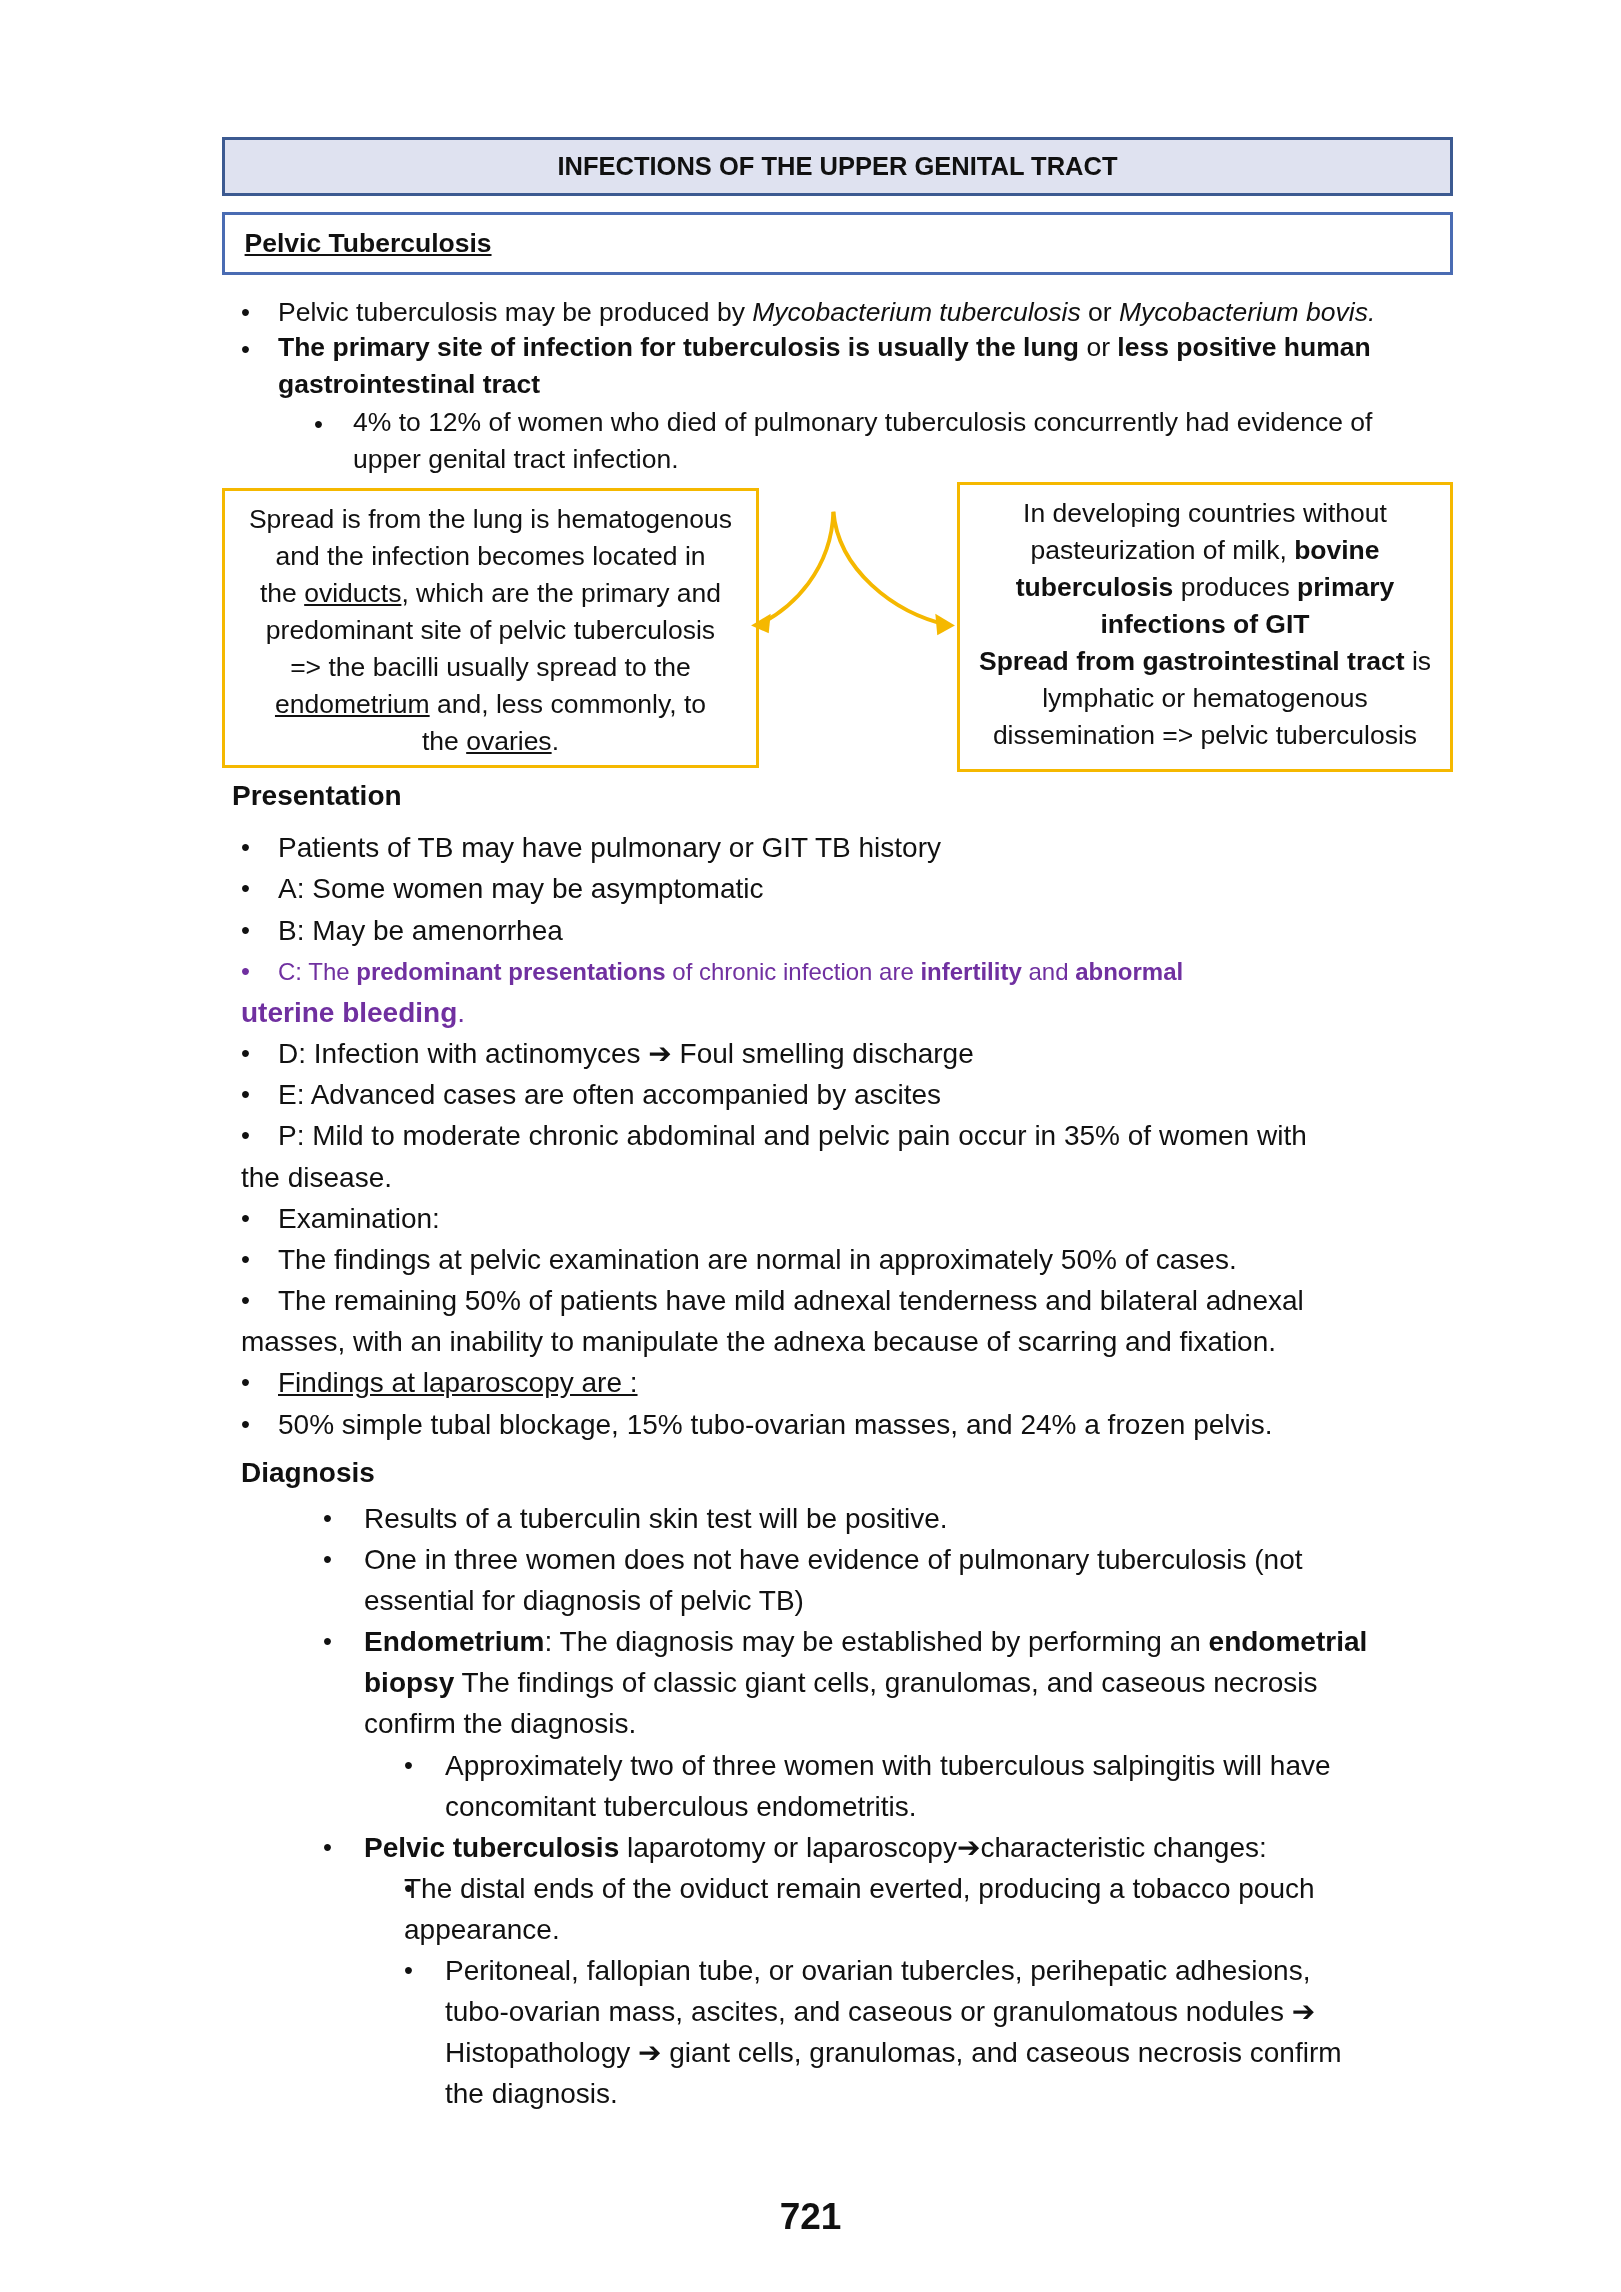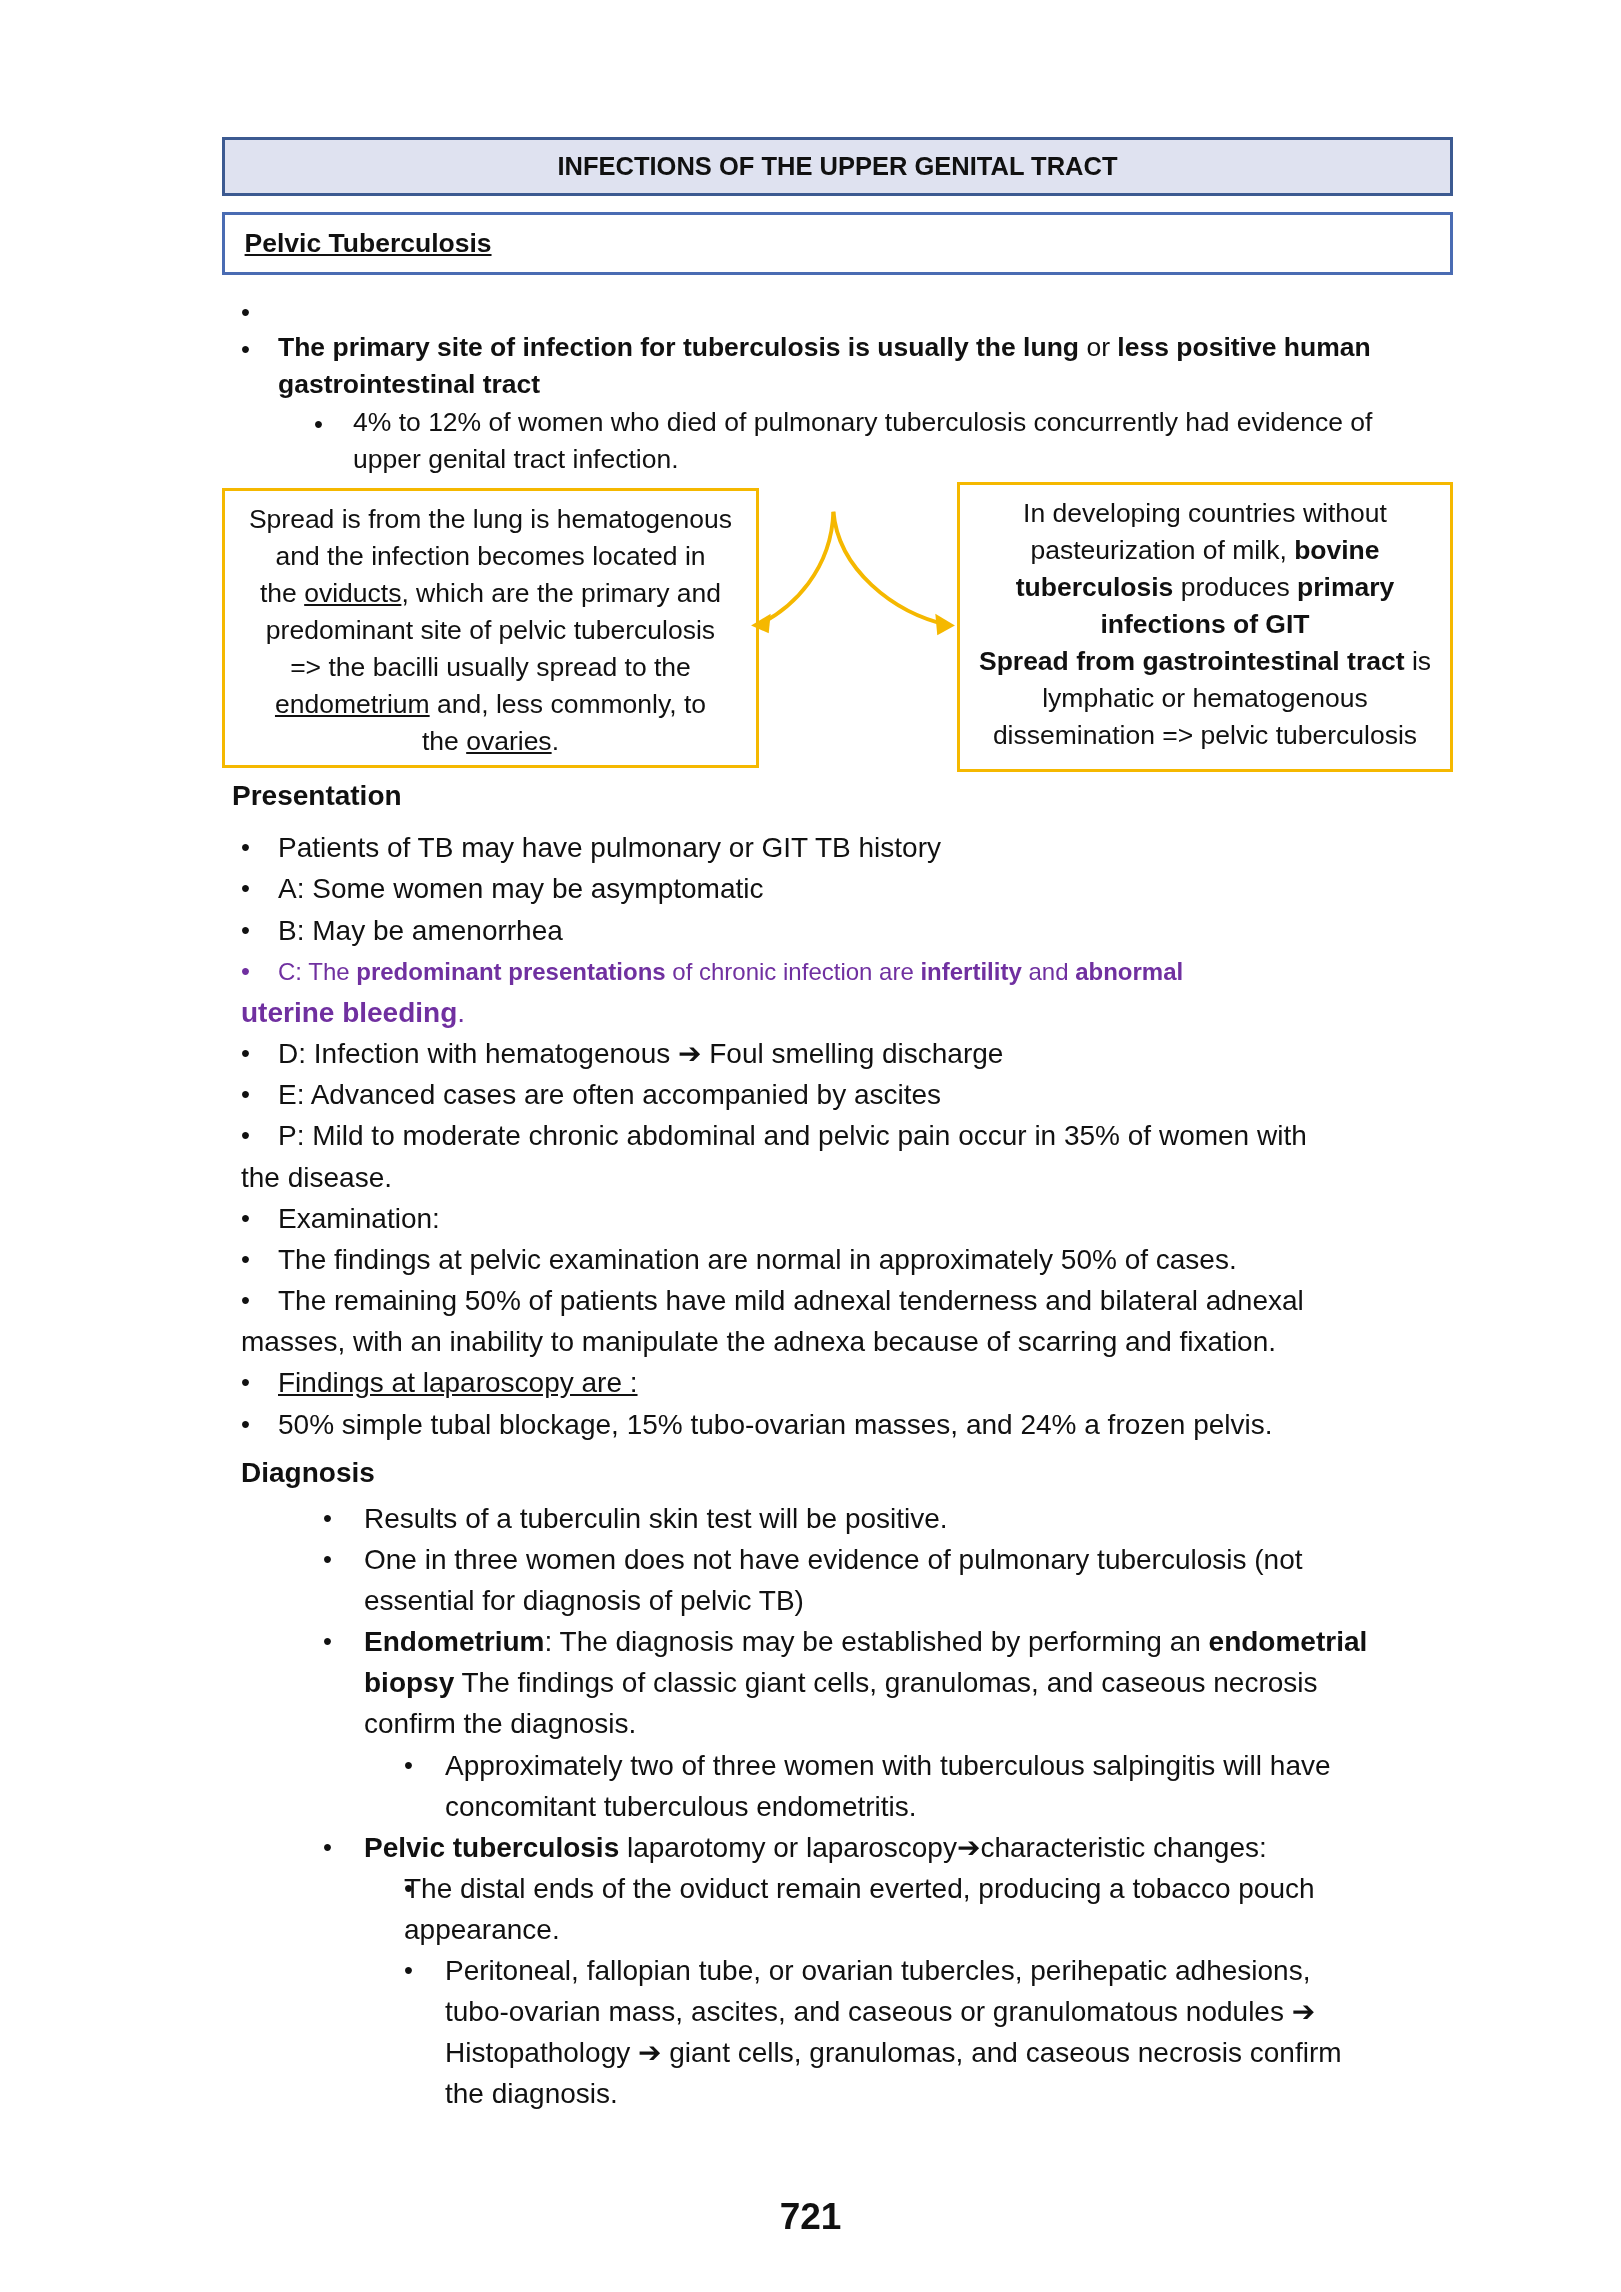--- a/index.html
+++ b/index.html
@@ -46,20 +46,23 @@
 
   <div class="title-box">
     <span>INFECTIONS OF THE UPPER GENITAL TRACT</span>
   </div>
   <div class="subtitle-box">
     <span>Pelvic Tuberculosis</span>
   </div>
 
   <div class="row" style="left:241px; top:292px;">
     <span class="dot">•</span>
+    <span class="content" style="margin-left:37px; font-size:26.5px;">
+      <span>Pelvic tuberculosis may be produced by </span><span class="i">Mycobacterium tuberculosis</span><span> or </span><span class="i">Mycobacterium bovis.</span>
+    </span>
   </div>
   <div class="row" style="left:241px; top:329px; width:1206px;">
     <span class="dot">•</span>
     <div style="margin-left:37px; font-size:26.5px; line-height:37px;">
       <span class="b">The primary site of infection for tuberculosis is usually the lung</span><span> or </span><span class="b">less positive human</span><br>
       <span class="b">gastrointestinal tract</span>
     </div>
   </div>
   <div class="row" style="left:314px; top:404px;">
     <span class="dot">•</span>
@@ -114,21 +117,21 @@
     <span class="dot">•</span>
     <div class="content" style="text-indent:37px; margin-left:0; font-size:24px;">
       <span>C: The </span><span class="b">predominant presentations</span><span> of chronic infection are </span><span class="b">infertility</span><span> and </span><span class="b">abnormal</span><br>
     </div>
   </div>
   <div class="row purple" style="left:241px; top:992px;">
     <span class="content"><span class="b">uterine bleeding</span><span>.</span></span>
   </div>
   <div class="row" style="left:241px; top:1033px;">
     <span class="dot">•</span>
-    <span class="content" style="margin-left:37px;">D: Infection with hematogenous ➔ Foul smelling discharge</span>
+    <span class="content" style="margin-left:37px;">D: Infection with actinomyces ➔ Foul smelling discharge</span>
   </div>
   <div class="row" style="left:241px; top:1074px;">
     <span class="dot">•</span>
     <span class="content" style="margin-left:37px;">E: Advanced cases are often accompanied by ascites</span>
   </div>
   <div class="row" style="left:241px; top:1115px;">
     <span class="dot">•</span>
     <span class="content" style="margin-left:37px;">P: Mild to moderate chronic abdominal and pelvic pain occur in 35% of women with</span>
   </div>
   <div class="row" style="left:241px; top:1157px;">

